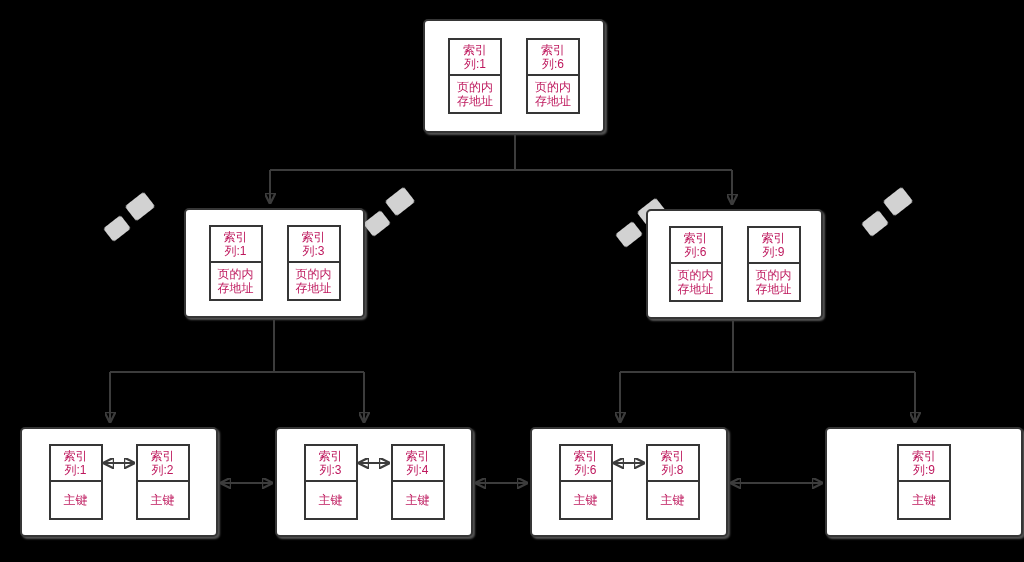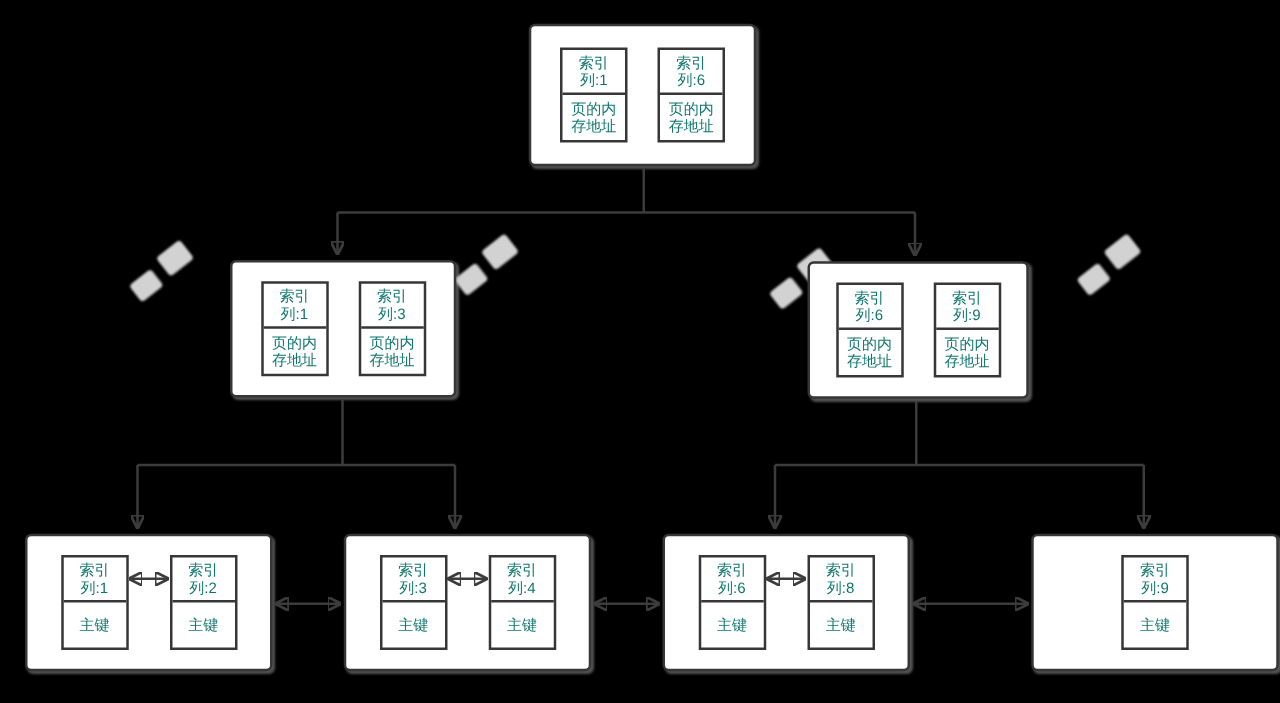--- a/index.html
+++ b/index.html
@@ -36,21 +36,21 @@
   }
   .cell-key, .cell-value {
     height: 36px;
     display: flex;
     align-items: center;
     justify-content: center;
     text-align: center;
     white-space: pre-line;
     font-size: 12px;
     line-height: 14px;
-    color: #0f766e;
+    color: #be185d;
   }
   .cell-key { border-bottom: 2px solid #363636; }
 
   
   #connector-layer {
     position: absolute;
     left: 0; top: 0;
     width: 1024px; height: 562px;
     z-index: 3;
     pointer-events: none;

